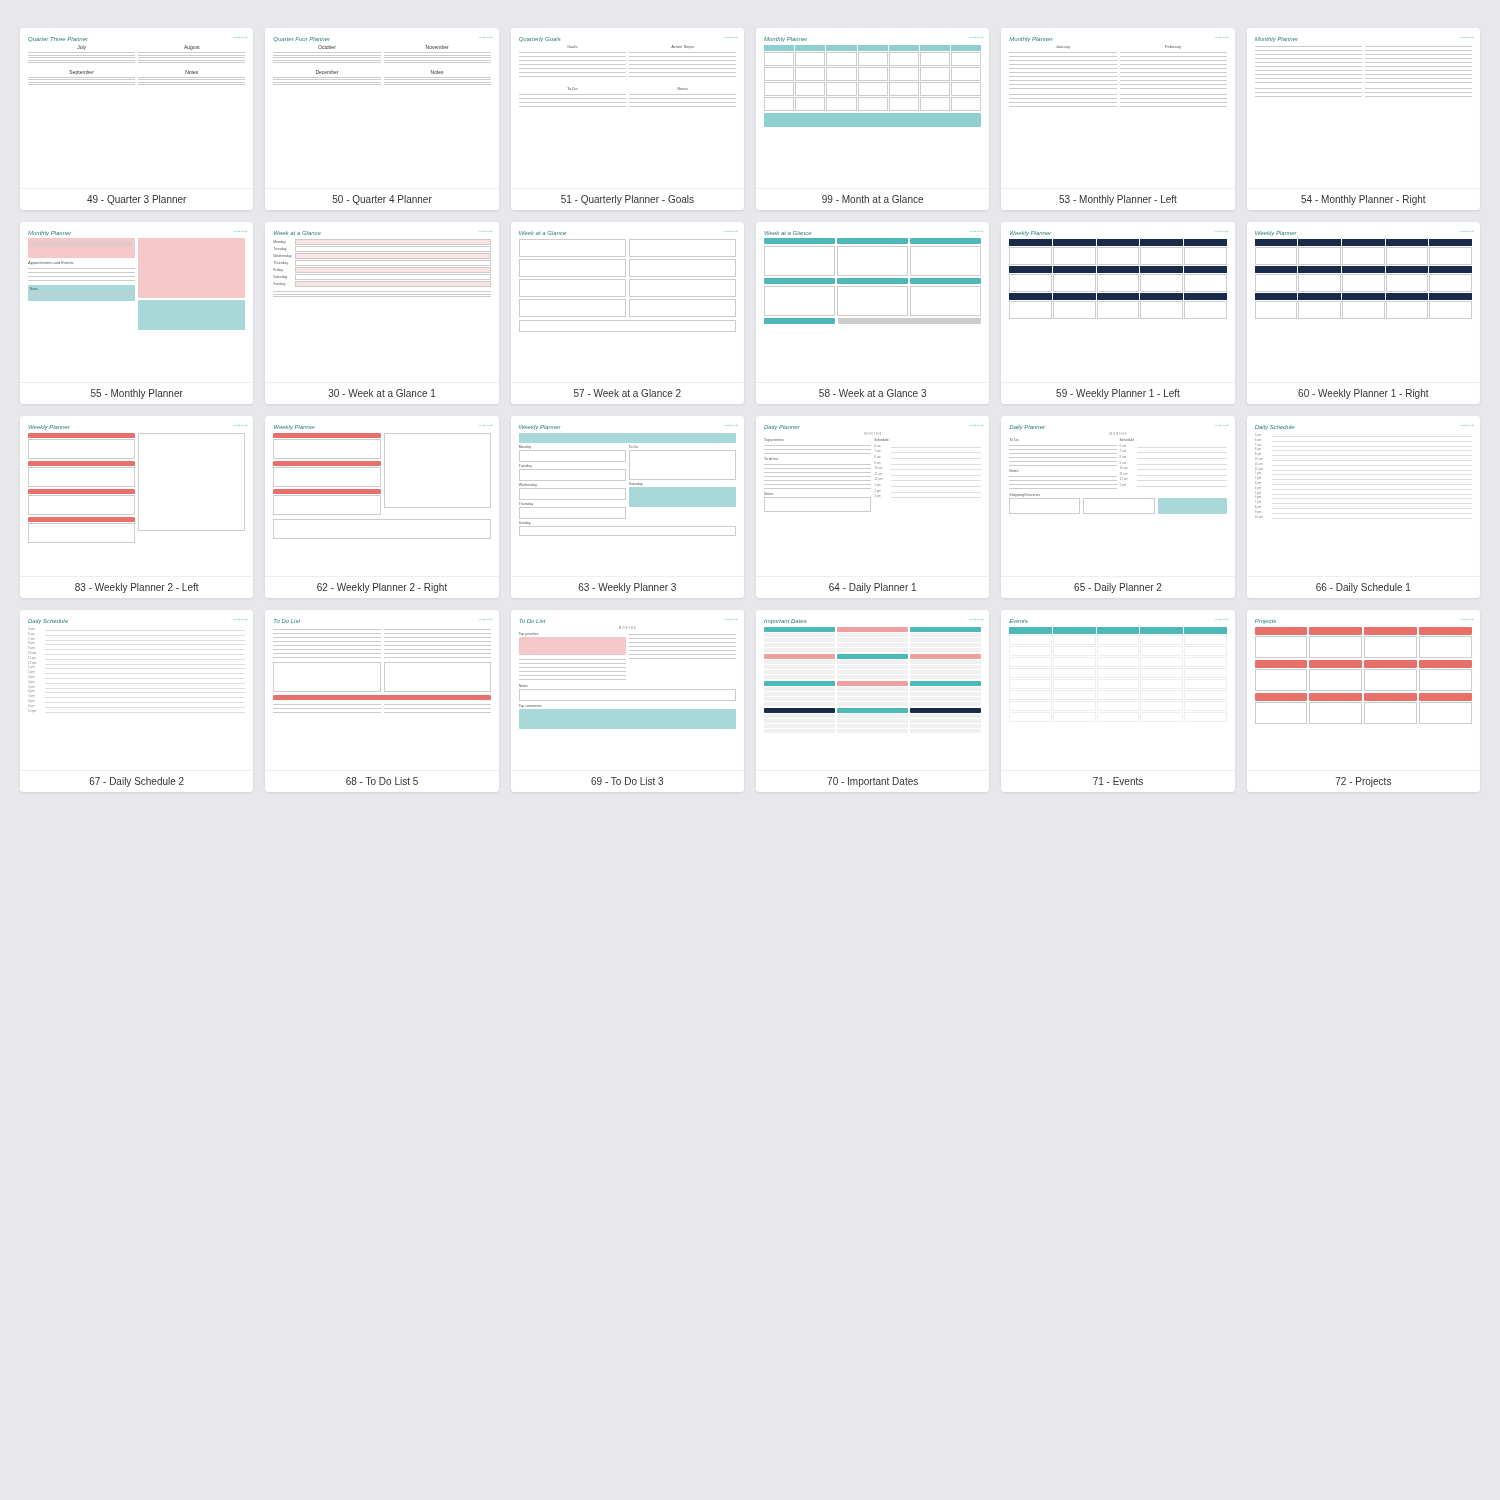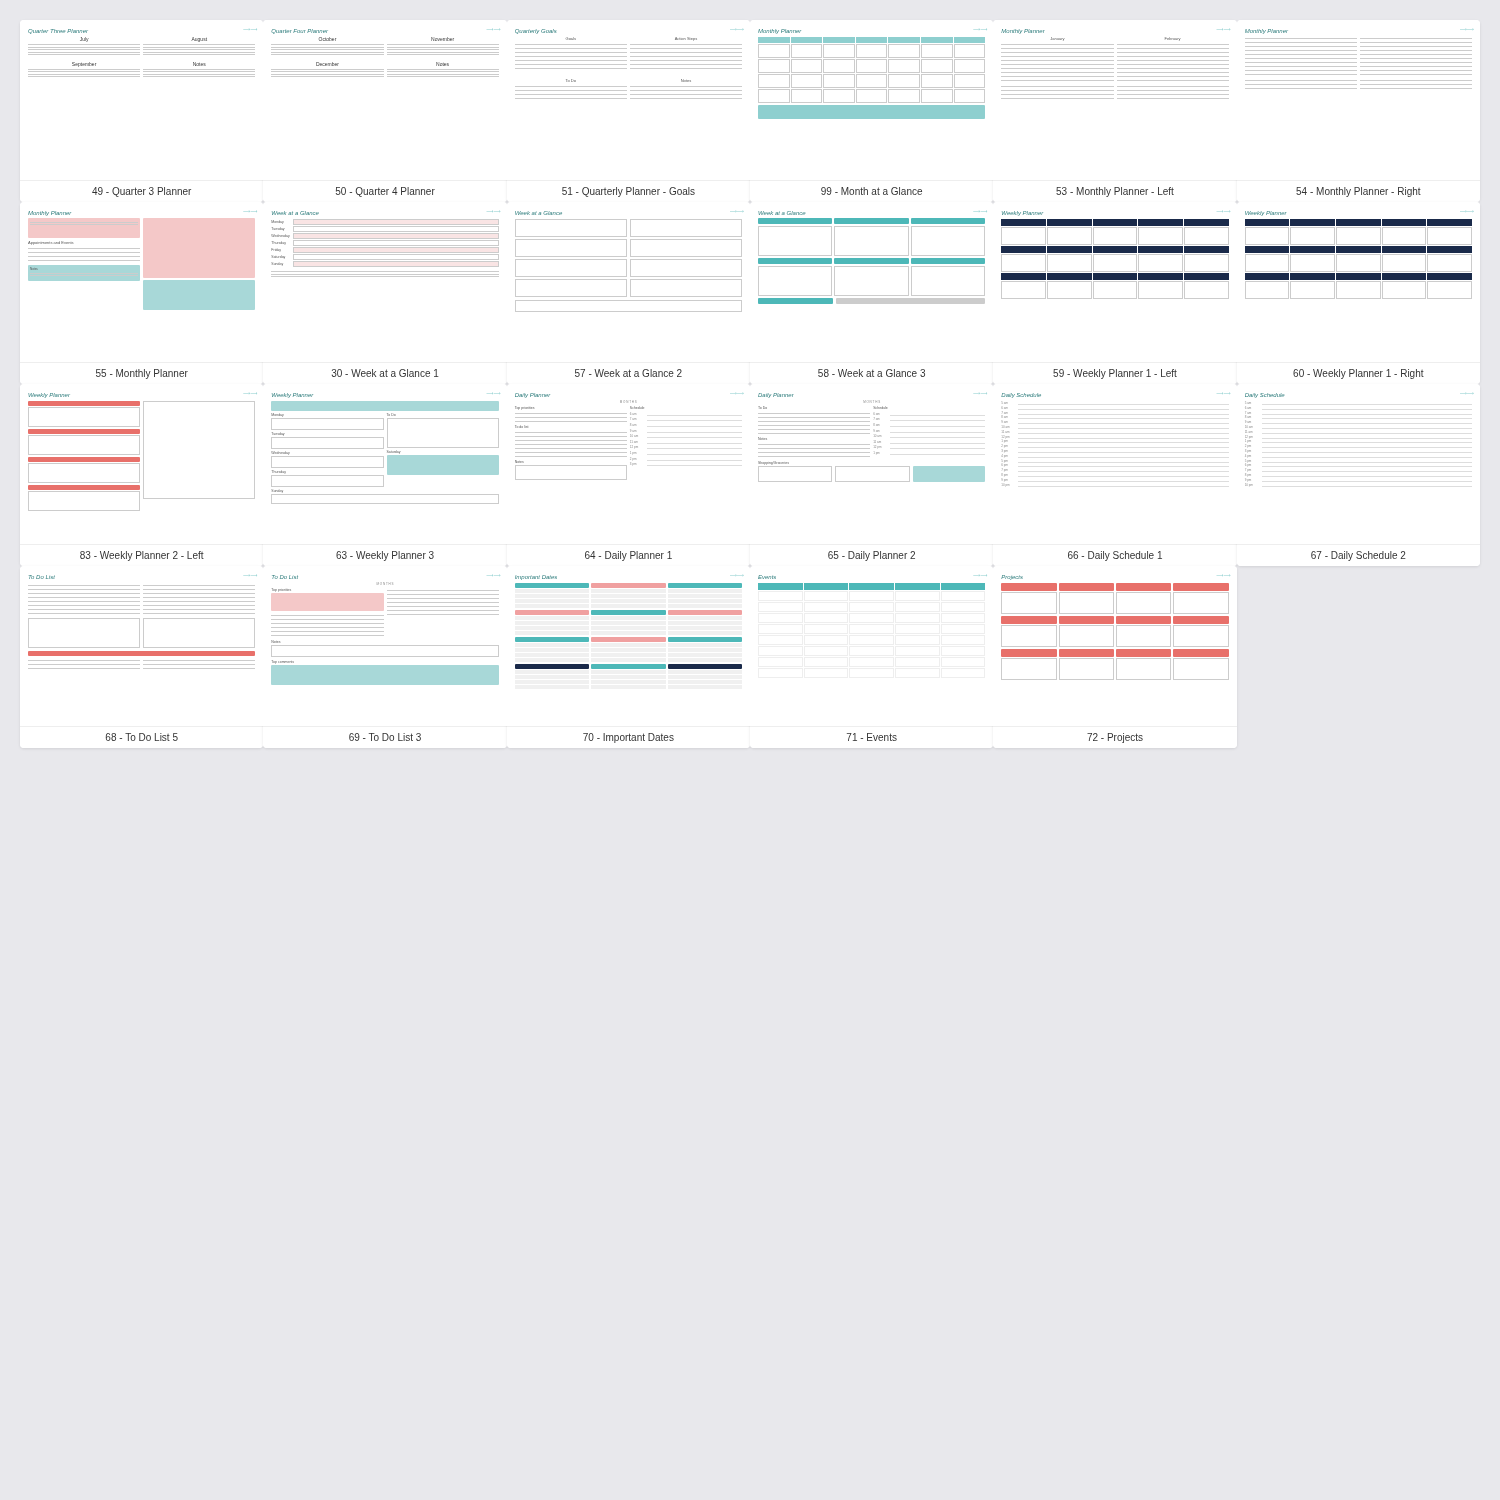--- a/index.html
+++ b/index.html
@@ -4,22 +4,23 @@
   <style>
     * { box-sizing: border-box; margin: 0; padding: 0; }
     body {
       background: #e8e8ec;
       font-family: Arial, sans-serif;
       padding: 20px;
     }
     .grid {
       display: grid;
       grid-template-columns: repeat(6, 1fr);
+      gap: 12px;
       max-width: 1460px;
-      margin: 0 auto;
+      margin: 8px auto;
     }
     .card {
       background: #fff;
       border-radius: 4px;
       overflow: hidden;
       display: flex;
       flex-direction: column;
       box-shadow: 0 1px 3px rgba(0,0,0,0.1);
     }
     .card-preview {
@@ -731,20 +732,43 @@
           </div>
           <div class="preview-col">
             <div style="border:0.5px solid #ccc;height:98px;"></div>
           </div>
         </div>
       </div>
     </div>
     <div class="card-label">83 - Weekly Planner 2 - Left</div>
   </div>
 
+  <div class="card">
+    <div class="card-preview">
+      <div class="preview-title">Weekly Planner</div>
+      <div class="arrow-deco">⟶⟶</div>
+      <div style="margin-top:3px;">
+        <div class="preview-two-col">
+          <div class="preview-col">
+            <div style="background:#e8706a;height:5px;margin-bottom:1px;border-radius:1px;"></div>
+            <div style="border:0.5px solid #ccc;height:20px;margin-bottom:2px;"></div>
+            <div style="background:#e8706a;height:5px;margin-bottom:1px;border-radius:1px;"></div>
+            <div style="border:0.5px solid #ccc;height:20px;margin-bottom:2px;"></div>
+            <div style="background:#e8706a;height:5px;margin-bottom:1px;border-radius:1px;"></div>
+            <div style="border:0.5px solid #ccc;height:20px;margin-bottom:2px;"></div>
+          </div>
+          <div class="preview-col">
+            <div style="border:0.5px solid #ccc;height:75px;"></div>
+          </div>
+        </div>
+        <div style="border:0.5px solid #ccc;height:20px;margin-top:2px;"></div>
+      </div>
+    </div>
+    <div class="card-label">62 - Weekly Planner 2 - Right</div>
+  </div>
 
   <div class="card">
     <div class="card-preview">
       <div class="preview-title">Weekly Planner</div>
       <div class="arrow-deco">⟶⟶</div>
       <div style="margin-top:3px;">
         <div style="background:#a8d8d8;height:10px;border-radius:1px;margin-bottom:2px;"></div>
         <div class="preview-two-col">
           <div class="preview-col">
             <div style="font-size:3.5px;color:#555;margin-bottom:1px;">Monday</div>

